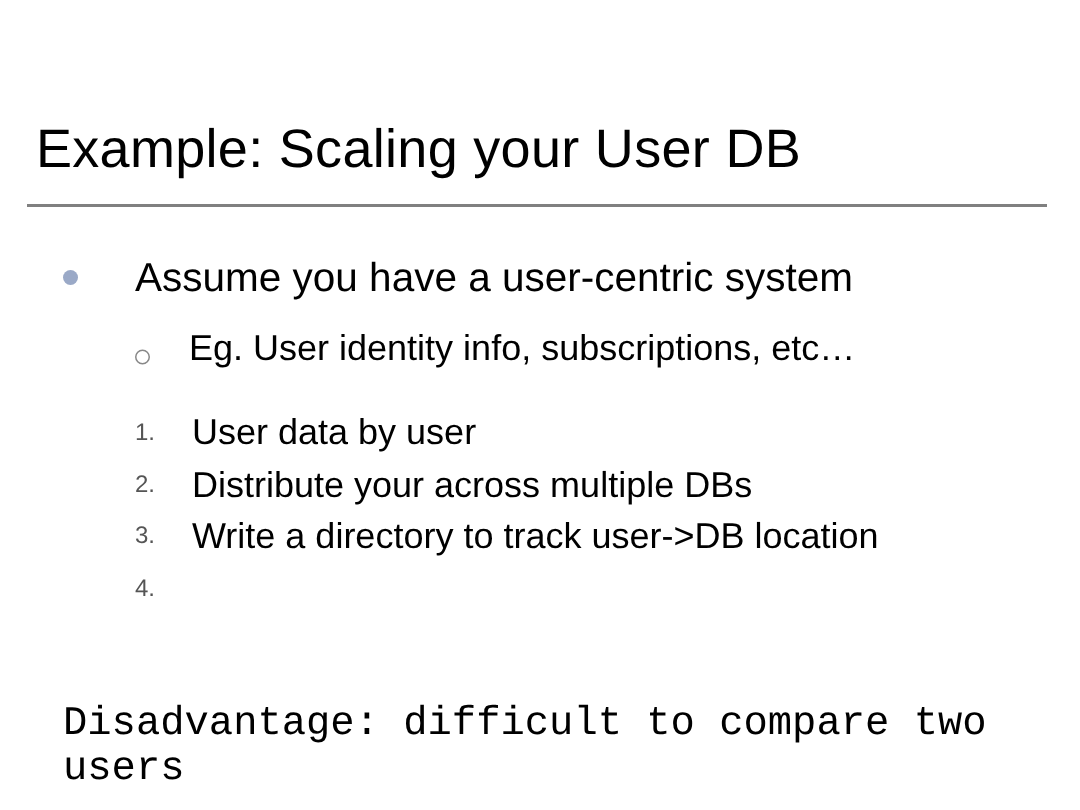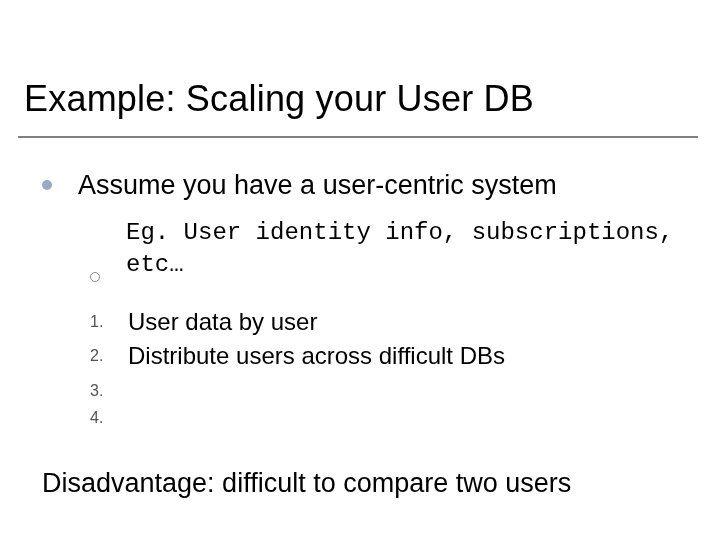--- a/index.html
+++ b/index.html
@@ -37,40 +37,40 @@
   .body {
     position: absolute;
     left: 42px;
     top: 132px;
     width: 640px;
   }
   .l1-row {
     display: flex;
     align-items: flex-start;
     margin-bottom: 14px;
+    gap: 12px;
   }
   .bullet-dot {
     width: 10px;
     height: 10px;
     border-radius: 50%;
     background: #9aa9c7;
     flex-shrink: 0;
     margin-top: 12px;
     margin-right: 26px;
   }
   .l1-text {
     font-size: 27px;
     line-height: 1.3;
   }
   .l2-row {
     display: flex;
-    align-items: flex-end;
+    align-items: center;
     margin-left: 48px;
     margin-bottom: 24px;
-    font-family: Liberation Mono, monospace;
   }
   .circle-bullet {
     width: 10px;
     height: 10px;
     border: 1.5px solid #888;
     border-radius: 50%;
     box-sizing: border-box;
     flex-shrink: 0;
     margin-top: 10px;
     margin-right: 26px;
@@ -96,20 +96,21 @@
   }
   .num-text {
     font-size: 24px;
     line-height: 1.35;
   }
   .closing {
     position: absolute;
     left: 42px;
     top: 432px;
     font-size: 27px;
+    font-family: Liberation Mono, monospace;
   }
 </style>
 </head>
 <body>
 
 <div class="slide">
 
   <div class="title">Example: Scaling your User DB</div>
   <div class="title-underline"></div>
 
@@ -124,24 +125,25 @@
       <div class="circle-bullet"></div>
       <div class="l2-text">Eg. User identity info, subscriptions, etc…</div>
     </div>
 
     <div class="num-row">
       <div class="num-label">1.</div>
       <div class="num-text">User data by user</div>
     </div>
     <div class="num-row">
       <div class="num-label">2.</div>
-      <div class="num-text">Distribute users across difficult DBs</div>
+      <div class="num-text">Distribute your across multiple DBs</div>
     </div>
     <div class="num-row">
       <div class="num-label">3.</div>
+      <div class="num-text">Write a directory to track user-&gt;DB location</div>
     </div>
     <div class="num-row">
       <div class="num-label">4.</div>
     </div>
 
   </div>
 
   <div class="closing">Disadvantage: difficult to compare two users</div>
 
 </div>

